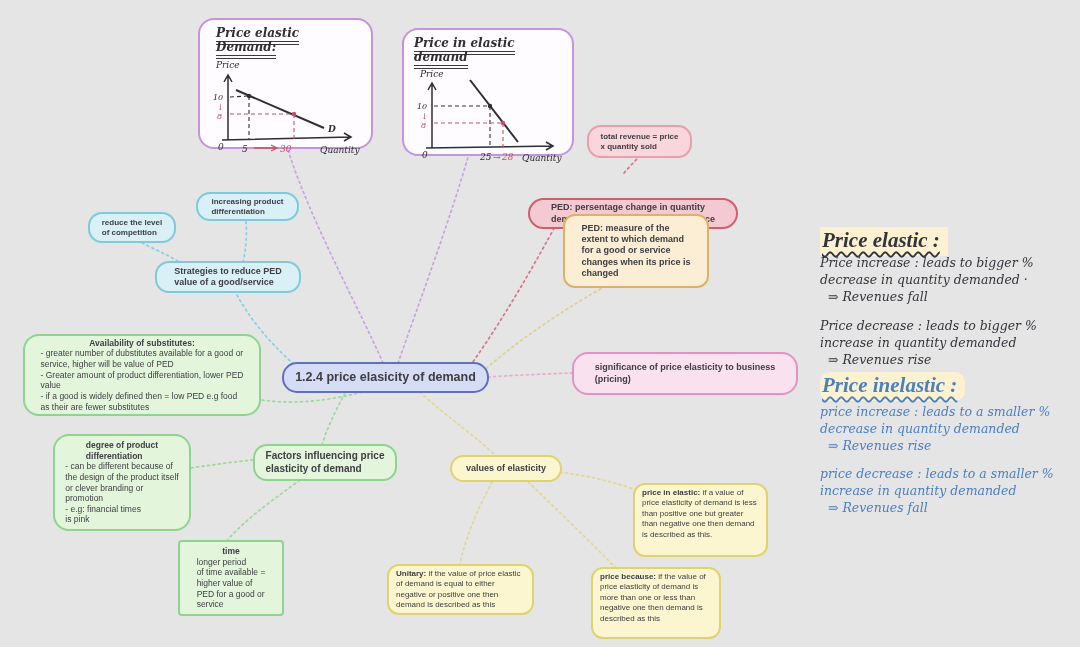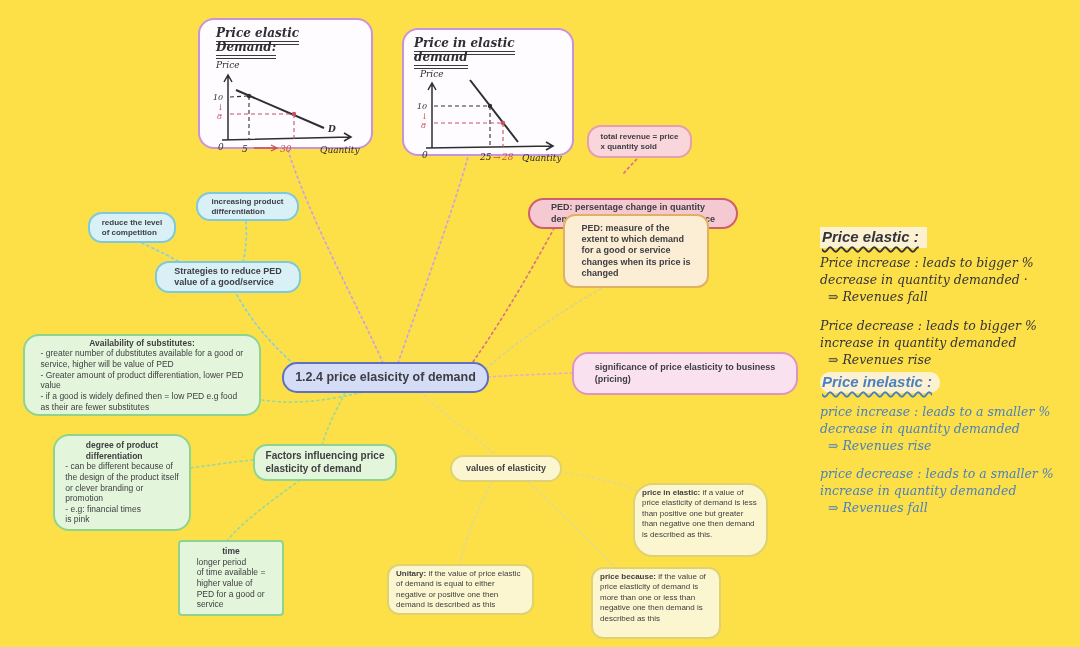--- a/index.html
+++ b/index.html
@@ -1,18 +1,18 @@
 <!DOCTYPE html>
 <html><head>
 <meta charset="utf-8">
 <style>
   * { margin:0; padding:0; box-sizing:border-box; }
   html,body { width:1080px; height:647px; background:#ffffff; overflow:hidden;
               font-family:"Liberation Sans", sans-serif; }
-  #canvas { position:relative; width:1080px; height:647px; background:#fde047;padding-left:24px; }
+  #canvas { position:relative; width:1080px; height:647px; background:#e5e5e5;padding-left:24px; }
 
   
   #edges { position:absolute; left:0; top:0; width:1080px; height:647px; }
   #edges path { fill:none; stroke-width:1.7; stroke-dasharray:2 3.5; stroke-linecap:round; }
   .edge-purple { stroke:#c9a3e0; }
   .edge-red    { stroke:#d97487; }
   .edge-olive  { stroke:#ddd08e; }
   .edge-cyan   { stroke:#86d0e2; }
   .edge-pink   { stroke:#eaaacd; }
   .edge-green  { stroke:#9cd99c; }
@@ -42,22 +42,22 @@
   
   .graph-card { position:absolute; background:#fefcff; border:2.5px solid #c793da;
                 border-radius:16px; padding:6px 8px 2px; }
   .graph-title { font-family:"DejaVu Serif", serif; font-style:italic; font-weight:bold;
                  font-size:12px; color:#2e2e33; text-align:left; padding-left:8px; }
   .graph-title span { border-bottom:4px double #3a3a3a; padding-bottom:1px; }
   svg text { font-family:"DejaVu Serif", serif; font-style:italic; fill:#2e2e33; }
   .redtxt { fill:#c8505f !important; }
 
   
-  .note-title { position:absolute; font-family:Liberation Sans, sans-serif; font-style:italic;
-                font-size:15px; font-weight:bold; background:#fcf2d2; padding:1px 8px 3px 2px;
+  .note-title { position:absolute; font-family:Liberation Serif, serif; font-style:italic;
+                font-size:21px; font-weight:bold; background:#fcf2d2; padding:1px 8px 3px 2px;
                 text-decoration:underline wavy 1.5px; text-underline-offset:4px; }
   .note-line  { position:absolute; font-family:"DejaVu Serif", serif; font-style:italic;
                 font-size:12.5px; white-space:nowrap; }
   .ink-black { color:#33333b; text-decoration-color:#33333b; }
   .ink-blue  { color:#4a7fc0; text-decoration-color:#4a7fc0;border-radius:10px; }
 </style>
 </head>
 <body>
 
 <div id="canvas">
@@ -189,21 +189,21 @@
 higher value of
 PED for a good or
 service</span>
   </div>
 
   <div class="node rose fs9" style="left:572px; top:352px; width:226px; height:43px; border-radius:16px;">significance of price elasticity to business
 (pricing)</div>
 
   <div class="node yellow fs9" style="left:450px; top:455px; width:112px; height:27px;">values of elasticity</div>
 
-  <div class="node yellow def-node" style="left:633px; top:483px; width:135px; height:74px; border-radius:20px;">
+  <div class="node yellow def-node" style="left:633px; top:483px; width:135px; height:74px; border-radius:12px;">
     <b>price in elastic:</b><span> if a value of price elasticity of demand is less than positive one but greater than negative one then demand is described as this.</span>
   </div>
 
   <div class="node yellow def-node" style="left:387px; top:564px; width:147px; height:51px; border-radius:12px;">
     <b>Unitary:</b><span> if the value of price elastic of demand is equal to either negative or positive one then demand is described as this</span>
   </div>
 
   <div class="node yellow def-node" style="left:591px; top:567px; width:130px; height:72px; border-radius:12px;">
     <b>price because:</b><span> if the value of price elasticity of demand is more than one or less than negative one then demand is described as this</span>
   </div>

